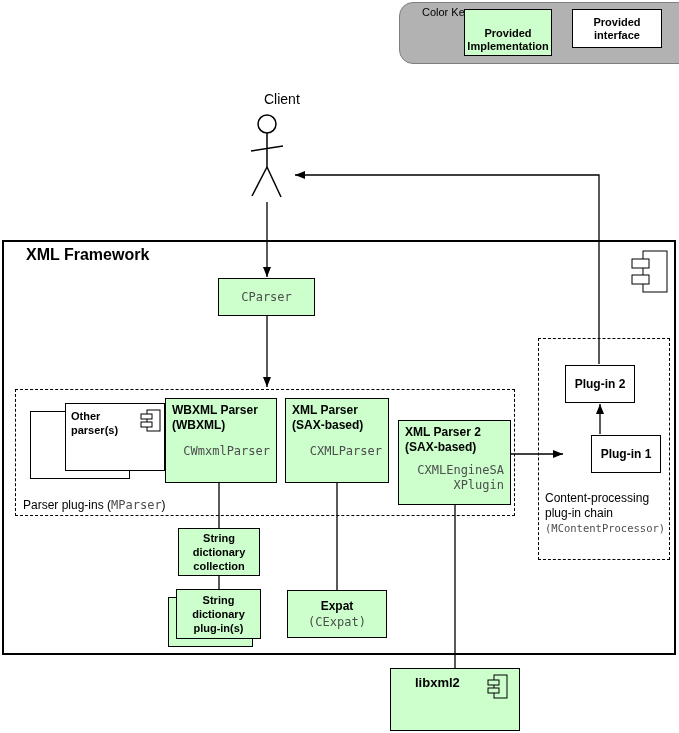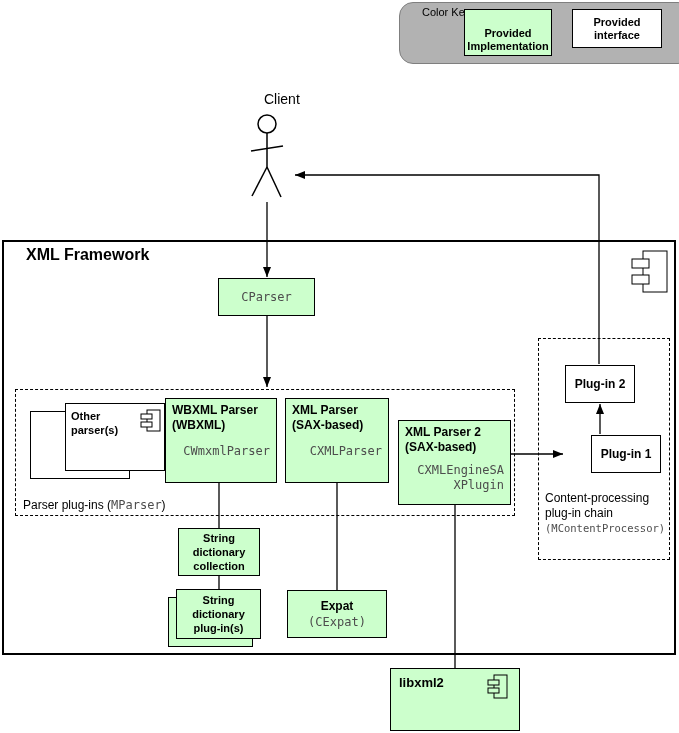--- a/index.html
+++ b/index.html
@@ -144,21 +144,21 @@
     <span>dictionary</span>
     <span>plug-in(s)</span>
   </div>
 
   <div class="node green center" style="left:287px; top:590px; width:100px; height:48px; line-height:16px;">
     <span class="bold">Expat</span>
     <span class="mono">(CExpat)</span>
   </div>
 
   <div class="node green" style="left:390px; top:668px; width:130px; height:63px;">
-    <div class="bold" style="padding:6px 8px; font-size:13px;">libxml2</div>
+    <div class="bold" style="padding:6px 24px; font-size:13px;">libxml2</div>
     <svg width="22" height="26" style="left:96px; top:5px;">
       <rect x="7" y="1" width="13" height="23" fill="#ccffcc" stroke="#000"></rect>
       <rect x="1" y="6" width="11" height="5" fill="#ccffcc" stroke="#000"></rect>
       <rect x="1" y="14" width="11" height="5" fill="#ccffcc" stroke="#000"></rect>
     </svg>
   </div>
 
 </div>
 
 </body></html>

